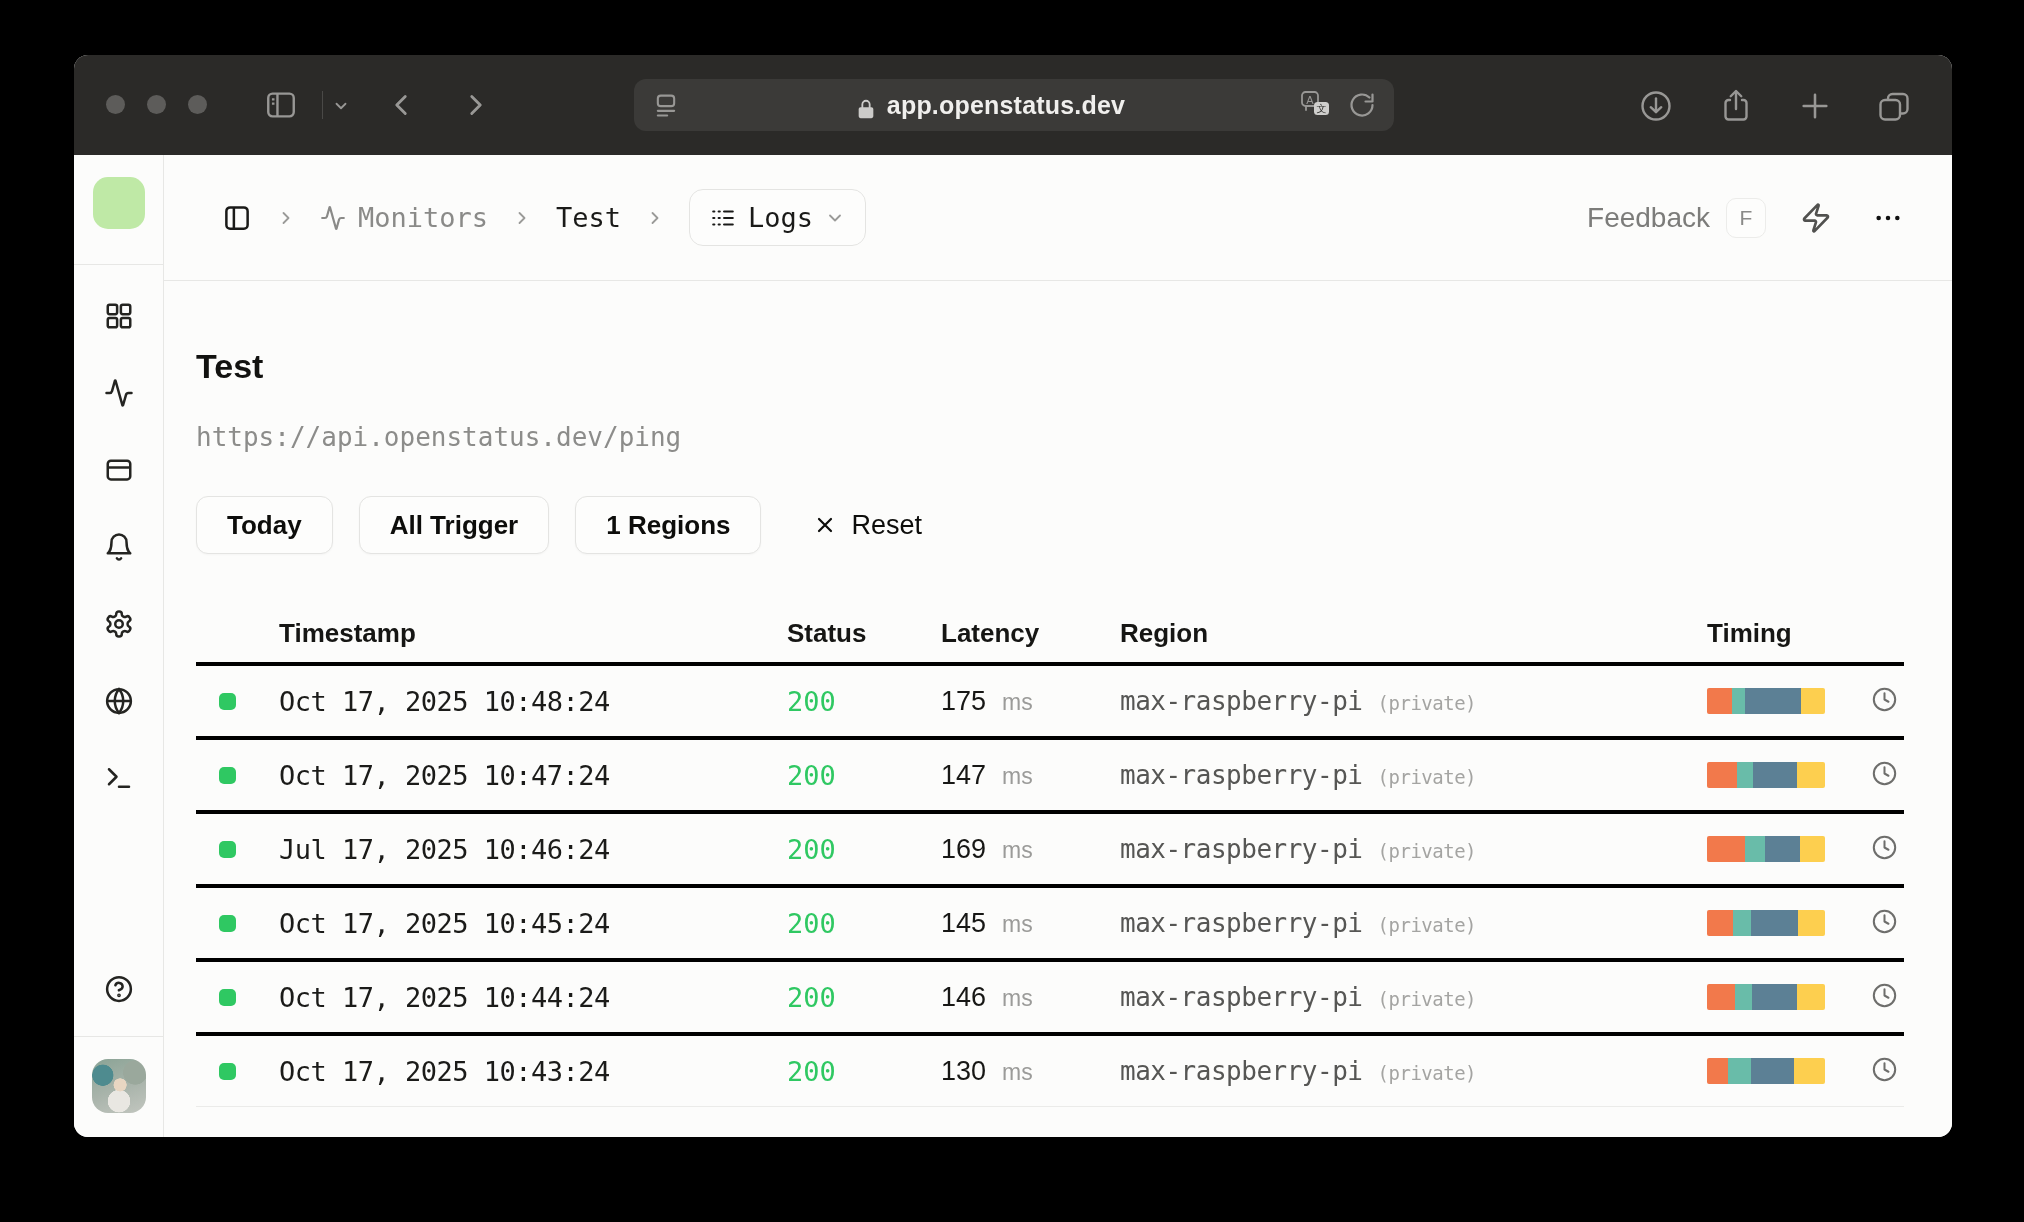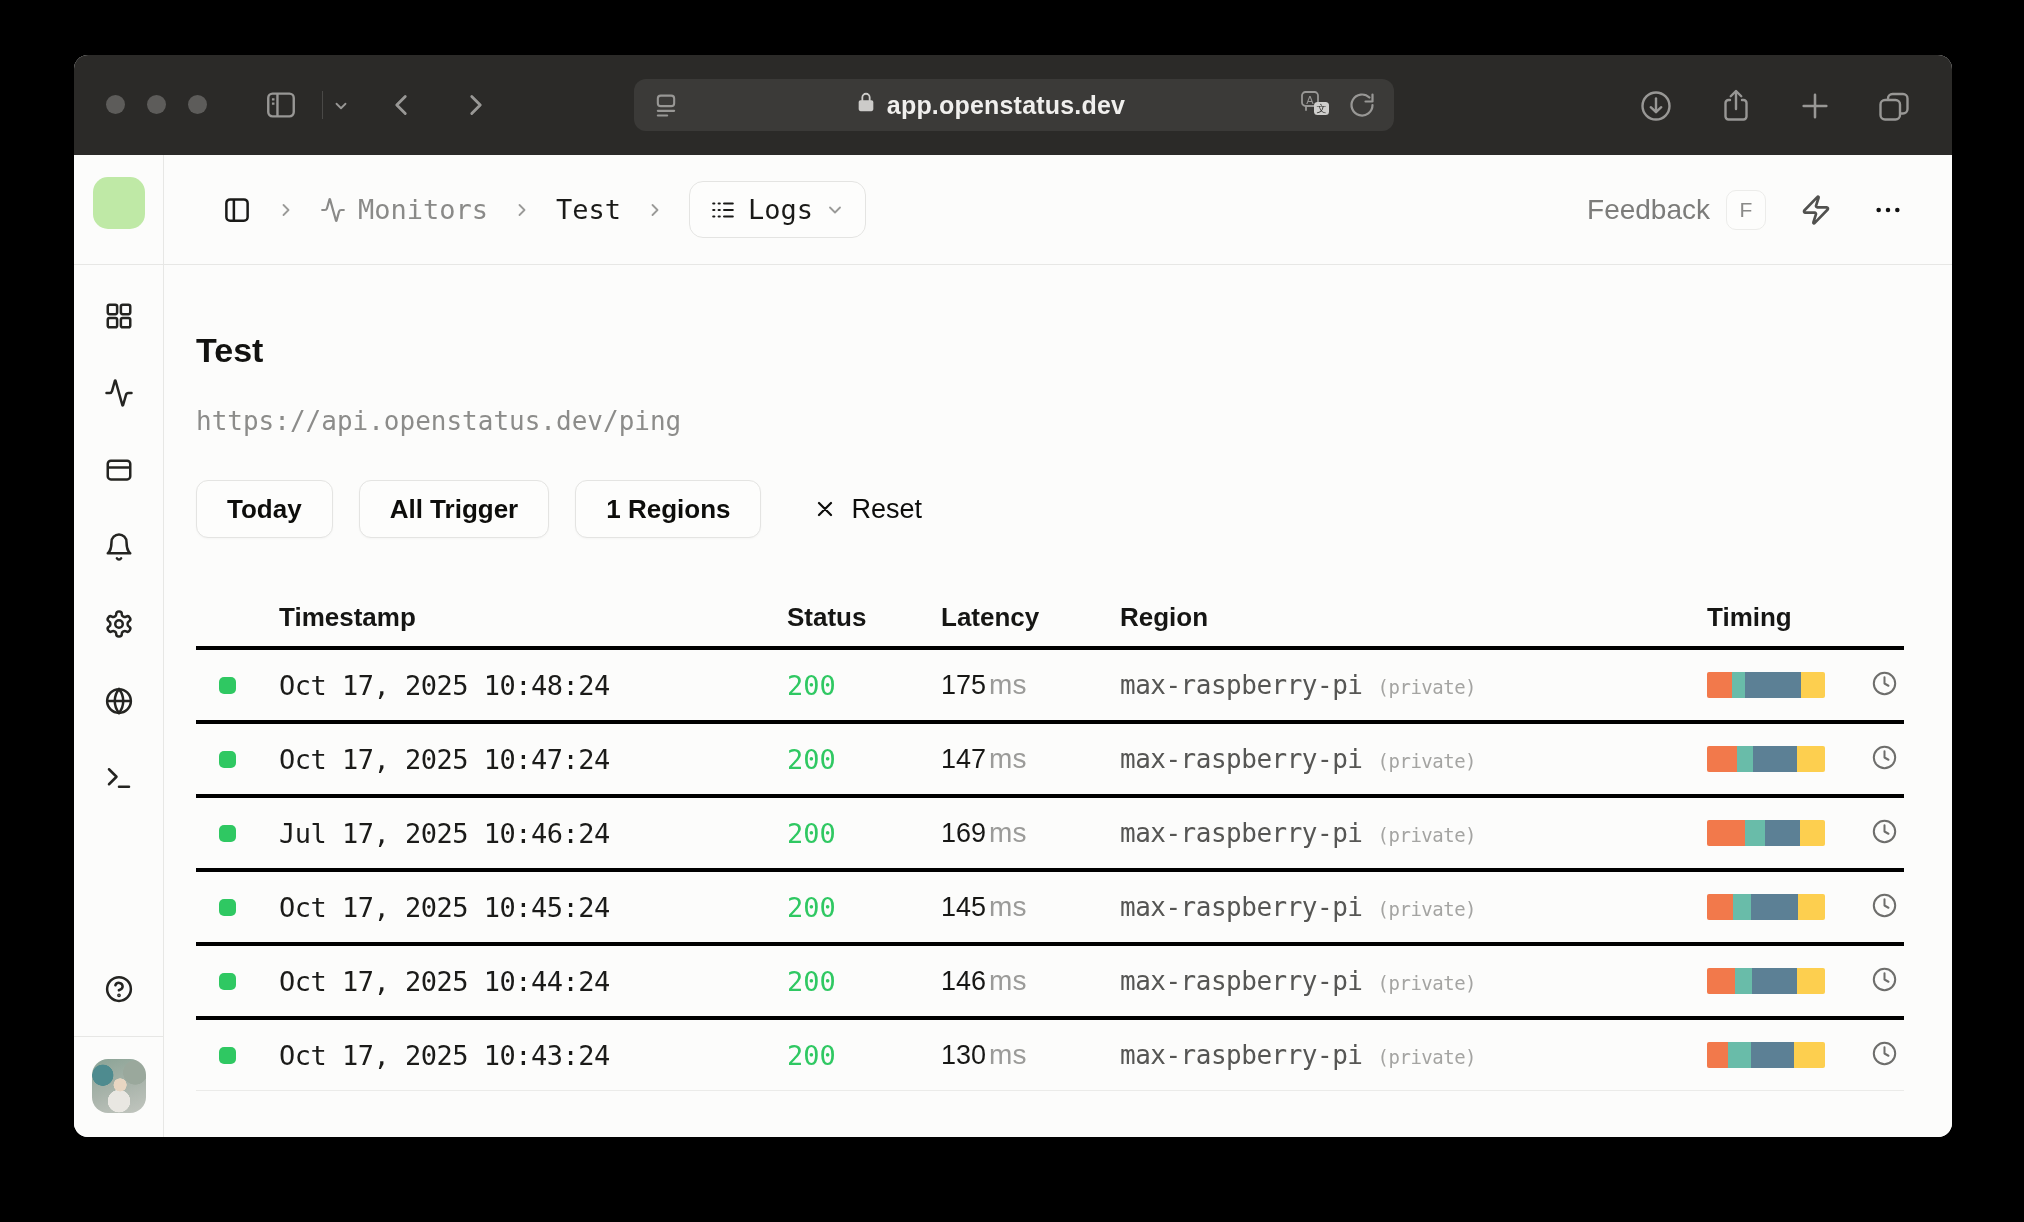--- a/index.html
+++ b/index.html
@@ -17,21 +17,21 @@
   .traffic span { width:19px; height:19px; border-radius:50%; background:#5d5c5a; display:block; }
   .tb-icon { color:#989795; display:flex; align-items:center; justify-content:center; }
   .tb-icon svg { display:block; }
   .tb-panel { position:absolute; left:190px; top:33px; }
   .tb-divider { position:absolute; left:248px; top:36px; width:1px; height:28px; background:#4a4947; }
   .tb-chev { position:absolute; left:258px; top:42px; }
   .tb-back { position:absolute; left:310px; top:33px; }
   .tb-fwd  { position:absolute; left:385px; top:33px; }
   .urlfield { position:absolute; left:560px; top:24px; width:760px; height:52px; border-radius:12px;
               background:#3b3a38; display:flex; align-items:center; padding:0 18px; }
-  .url-center { flex:1; display:flex; align-items:flex-start; justify-content:center; gap:10px;
+  .url-center { flex:1; display:flex; align-items:flex-end; justify-content:center; gap:10px;
                 color:#f0efed; font-size:25px; font-weight:600; letter-spacing:.2px; }
   .url-right { display:flex; align-items:center; gap:16px; }
   .tb-right { position:absolute; right:40px; top:33px; display:flex; align-items:center; gap:44px; }
 
   
   .app { position:absolute; top:100px; left:0; right:0; bottom:0; display:flex; background:#fcfcfb; }
   .sidebar { width:90px; border-right:1px solid #e7e7e5; display:flex; flex-direction:column; align-items:center; }
   .logo { width:52px; height:52px; border-radius:15px; background:#bfe9a6; margin-top:22px; }
   .side-sep { width:100%; height:1px; background:#e7e7e5; margin-top:35px; }
   .side-icons { display:flex; flex-direction:column; align-items:center; gap:43px; margin-top:36px; color:#242421; }
@@ -40,21 +40,21 @@
   .avatar-sep { width:100%; height:1px; background:#e7e7e5; }
   .avatar { width:54px; height:54px; border-radius:16px; margin:22px 0 24px;
             background:
               radial-gradient(circle at 52% 48%, #e8d6c2 0 16%, transparent 17%),
               radial-gradient(circle at 50% 78%, #e9e7e2 0 22%, transparent 23%),
               radial-gradient(circle at 20% 30%, #4e8b8f 0 18%, transparent 19%),
               radial-gradient(circle at 80% 25%, #9aa89c 0 20%, transparent 21%),
               linear-gradient(160deg, #8aa395 0%, #a9b4ab 55%, #c2c6bf 100%); }
 
   .main { flex:1; display:flex; flex-direction:column; min-width:0; }
-  .app-header { height:110px; border-bottom:1px solid #e7e7e5; display:flex; align-items:center;
+  .app-header { height:126px; border-bottom:1px solid #e7e7e5; display:flex; align-items:center;
                 padding:0 48px 0 58px; }
   .crumbs { display:flex; align-items:center; gap:24px; font-size:27px; }
   .crumb-sep { color:#9a9a98; display:flex; }
   .crumb-dim { color:#8a8a88; display:flex; align-items:center; gap:12px; }
   .crumb-cur { color:#1a1a18; }
   .logs-btn { display:flex; align-items:center; gap:12px; border:1px solid #e4e4e2; border-radius:14px;
               background:#fdfdfc; padding:12px 20px; color:#1a1a18; font-size:27px; }
   .logs-btn .chev { color:#9a9a98; display:flex; }
   .hdr-right { margin-left:auto; display:flex; align-items:center; gap:34px; }
   .feedback { display:flex; align-items:center; gap:16px; color:#7c7c7a; font-size:28px; }
@@ -77,21 +77,21 @@
   
   .tbl { margin-top:56px; }
   .tgrid { display:grid; grid-template-columns:83px 508px 154px 179px 587px 128px 1fr; align-items:center; }
   .thead { height:52px; font-size:26px; font-weight:600; color:#161614; }
   .thead > div { padding-bottom:6px; }
   .trow { height:74px; border-top:4px solid #000000; }
   .dot { width:17px; height:17px; border-radius:5px; background:#2fc862; display:block; margin-left:23px; }
   .c-ts { font-size:27px; color:#1b1b19; letter-spacing:-.5px; }
   .c-st { font-size:27px; color:#2fc862; }
   .c-lat { font-size:27px; font-weight:500; color:#171715; }
-  .c-lat .ms { font-size:28px; color:#9b9b99; font-weight:400; margin-left:3px; }
+  .c-lat .ms { font-size:23px; color:#9b9b99; font-weight:400; margin-left:16px; }
   .c-reg { font-size:26px; color:#565654; letter-spacing:-.5px; white-space:nowrap; }
   .c-reg .priv { color:#a4a4a2; font-size:19px; }
   .bar { width:118px; height:26px; display:flex; overflow:hidden; border-radius:2px; }
   .bar .seg { height:100%; }
   .c-clk { padding-left:36px; color:#6e6e6c; display:flex; }
   .tbl-end { border-top:1px solid #ebebe9; height:1px; }
 </style>
 </head>
 <body>
 

